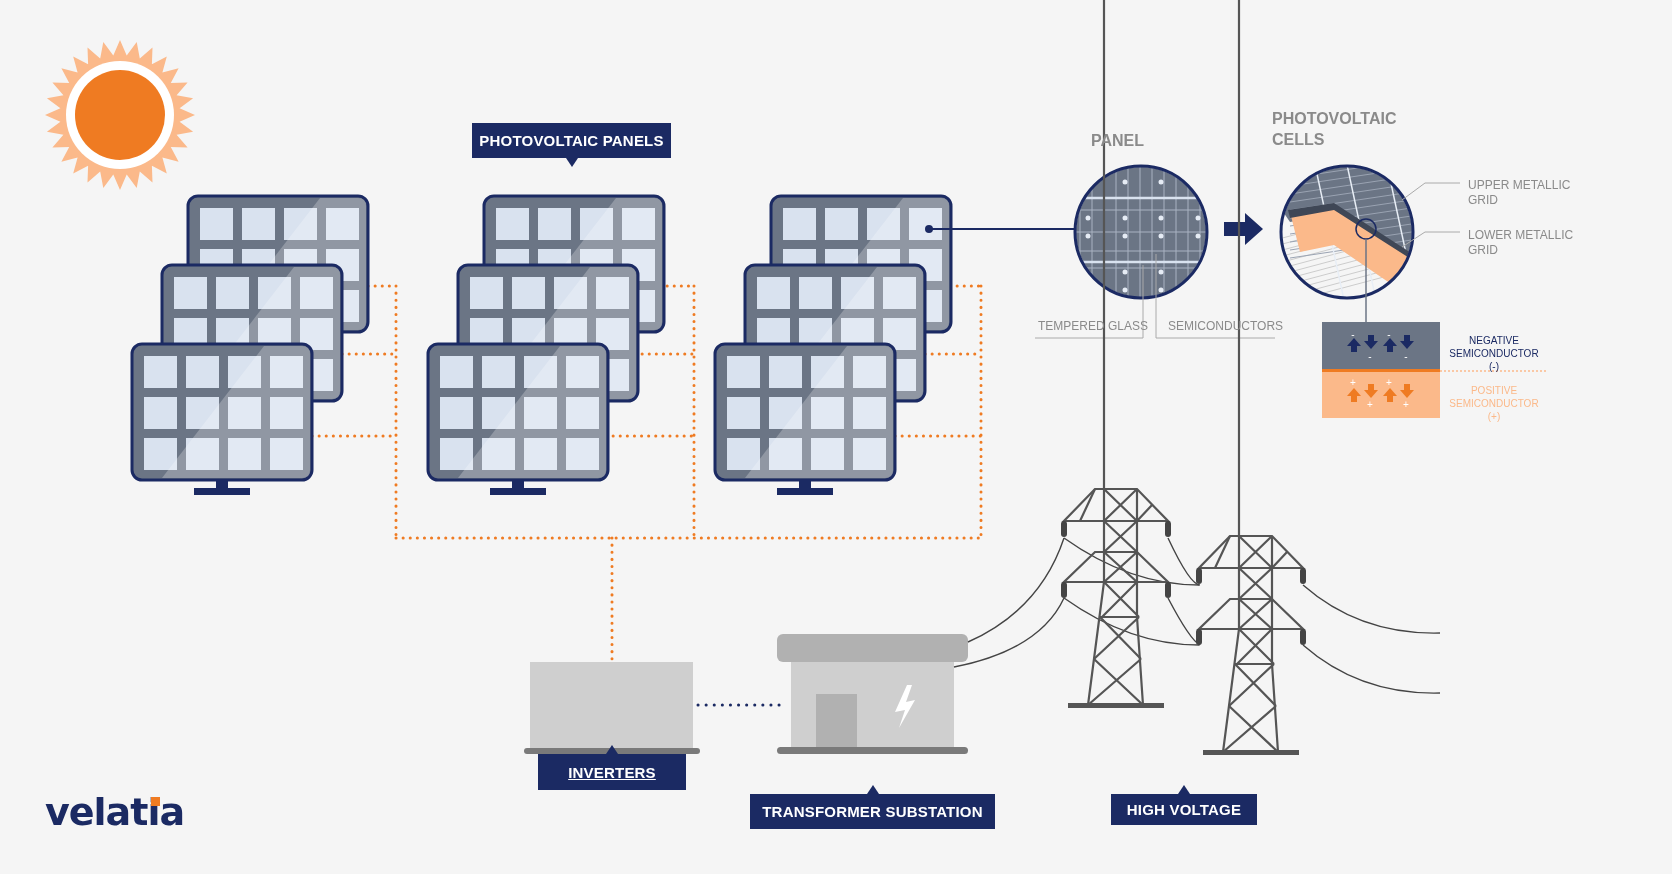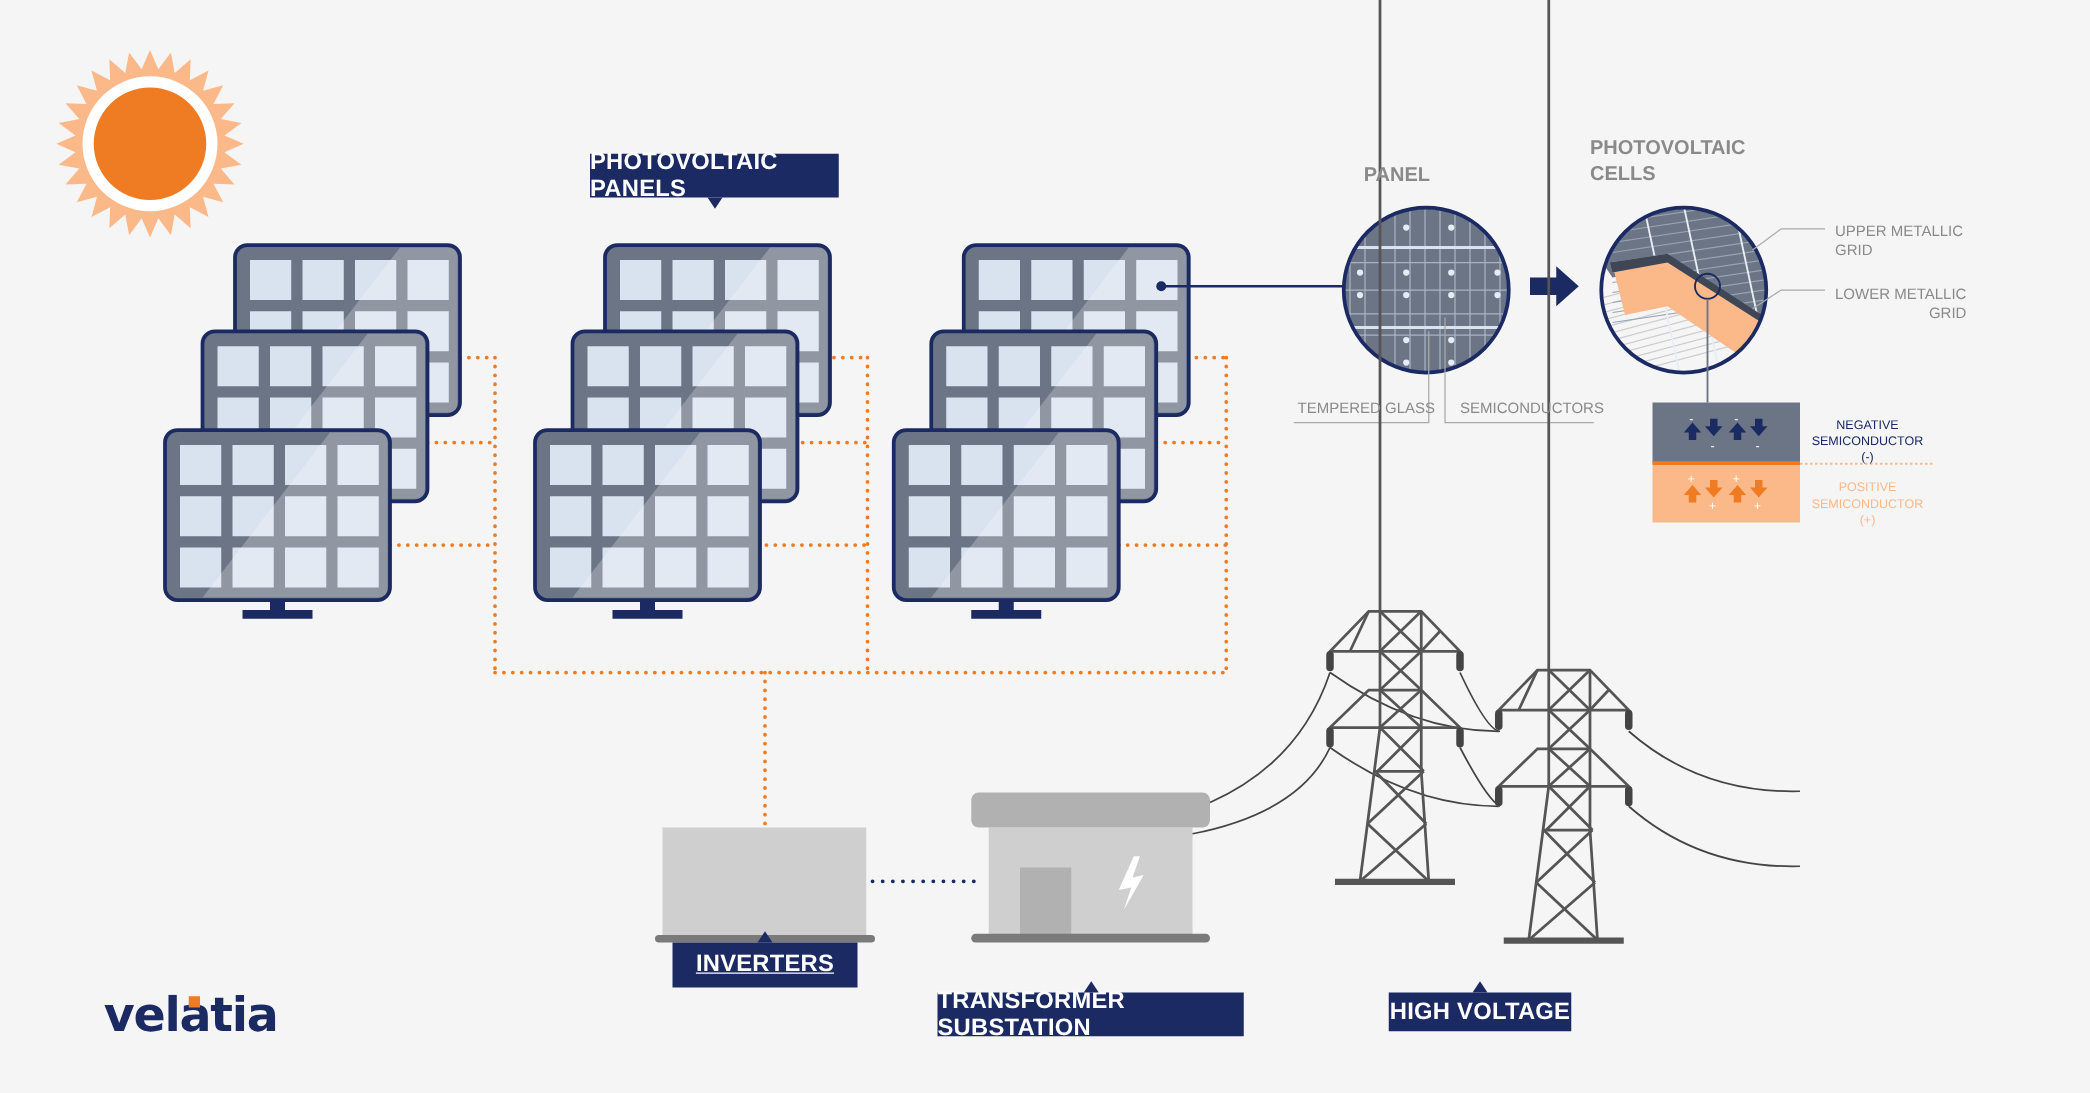--- a/index.html
+++ b/index.html
@@ -1,24 +1,24 @@
 <!DOCTYPE html>
 <html><head>
 <meta charset="utf-8">
 <style>
   html,body{margin:0;padding:0;}
   body{width:1672px;height:874px;background:#f5f5f5;position:relative;overflow:hidden;font-family:"Liberation Sans",sans-serif;}
   #art{position:absolute;left:0;top:0;}
-  .tag{position:absolute;background:#1b2a63;color:#fff;font-weight:bold;font-size:19px;display:flex;align-items:center;justify-content:center;letter-spacing:0.2px;}
+  .tag{position:absolute;background:#1b2a63;color:#fff;font-weight:bold;font-size:15px;display:flex;align-items:center;justify-content:center;letter-spacing:0.2px;}
   .tag::after{content:"";position:absolute;left:50%;margin-left:-6px;border-left:6px solid transparent;border-right:6px solid transparent;}
   .tag.down::after{bottom:-9px;border-top:9px solid #1b2a63;}
   .tag.up::after{top:-9px;border-bottom:9px solid #1b2a63;}
   .lbl{position:absolute;color:#8a8a8a;font-size:12px;line-height:15px;}
   .head{position:absolute;color:#8a8a8a;font-weight:bold;font-size:16px;line-height:21px;text-align:left;}
-  .logo{position:absolute;left:45px;top:790px;font-size:38px;font-weight:bold;color:#1b2a63;letter-spacing:-1px;font-family:"DejaVu Sans",sans-serif;margin-left:38px;}
+  .logo{position:absolute;left:45px;top:790px;font-size:38px;font-weight:bold;color:#1b2a63;letter-spacing:-1px;font-family:"DejaVu Sans",sans-serif;}
   .logo-dot{position:absolute;left:151px;top:797px;width:9px;height:9px;background:#ef7b22;}
 </style>
 </head>
 <body>
 
 <svg id="art" width="1672" height="874" viewBox="0 0 1672 874">
 
   <g id="sun">
       <path d="M195.0 115.0L179.6 121.7L193.1 131.7L176.6 134.8L187.6 147.5L170.8 146.9L178.6 161.8L162.4 157.4L166.8 173.6L151.9 165.8L152.5 182.6L139.8 171.6L136.7 188.1L126.7 174.6L120.0 190.0L113.3 174.6L103.3 188.1L100.2 171.6L87.5 182.6L88.1 165.8L73.2 173.6L77.6 157.4L61.4 161.8L69.2 146.9L52.4 147.5L63.4 134.8L46.9 131.7L60.4 121.7L45.0 115.0L60.4 108.3L46.9 98.3L63.4 95.2L52.4 82.5L69.2 83.1L61.4 68.2L77.6 72.6L73.2 56.4L88.1 64.2L87.5 47.4L100.2 58.4L103.3 41.9L113.3 55.4L120.0 40.0L126.7 55.4L136.7 41.9L139.8 58.4L152.5 47.4L151.9 64.2L166.8 56.4L162.4 72.6L178.6 68.2L170.8 83.1L187.6 82.5L176.6 95.2L193.1 98.3L179.6 108.3Z" fill="#fbb98a"></path>
       <circle cx="120" cy="115" r="54" fill="#ffffff"></circle>
@@ -383,21 +383,21 @@
   <div>CELLS</div>
 </div>
 
 <div class="lbl" style="left:1038px;top:319px;">TEMPERED GLASS</div>
 <div class="lbl" style="left:1168px;top:319px;">SEMICONDUCTORS</div>
 
 <div class="lbl" style="left:1468px;top:178px;">
   <div>UPPER METALLIC</div>
   <div>GRID</div>
 </div>
-<div class="lbl" style="left:1468px;top:228px;text-align:right;">
+<div class="lbl" style="left:1468px;top:228px;">
   <div>LOWER METALLIC</div>
   <div>GRID</div>
 </div>
 
 <div class="lbl" style="left:1446px;top:334px;width:96px;text-align:center;color:#1b2a63;font-size:10px;line-height:13px;">
   <div>NEGATIVE</div>
   <div>SEMICONDUCTOR (-)</div>
 </div>
 <div class="lbl" style="left:1446px;top:384px;width:96px;text-align:center;color:#fbb98a;font-size:10px;line-height:13px;">
   <div>POSITIVE</div>

